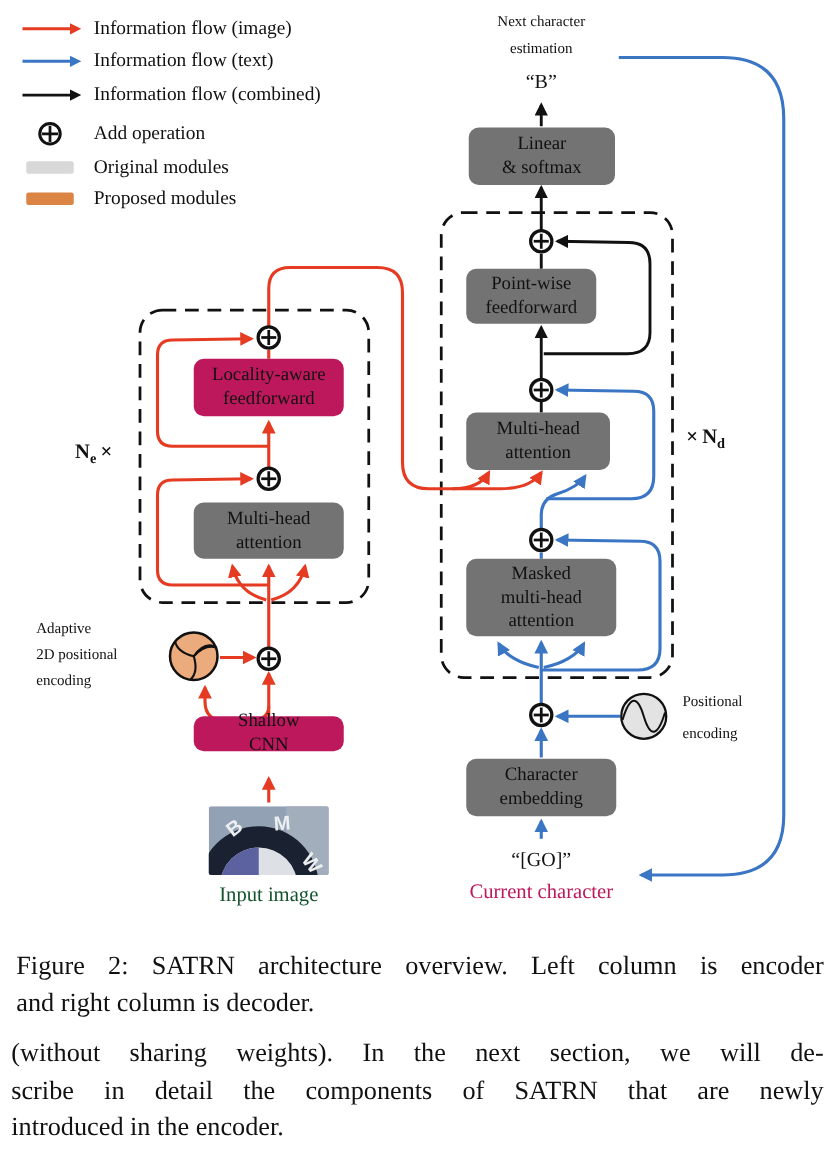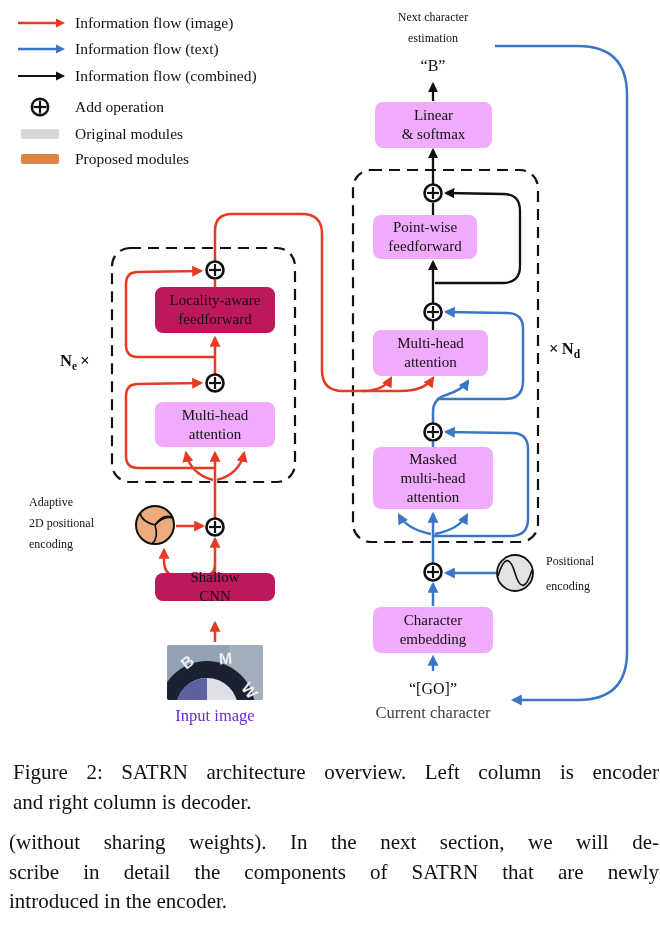--- a/index.html
+++ b/index.html
@@ -12,26 +12,26 @@
   .legend-icon{width:52px;display:flex;align-items:center;justify-content:center;flex:0 0 52px;}
   .legend-label{margin-left:9px;font-size:15.5px;white-space:nowrap;}
   .swatch{width:38px;height:10px;border-radius:2px;}
   .swatch.gray{background:#d8d8d8;}
   .swatch.orange{background:#dc8444;}
   
   .block{position:absolute;border-radius:8px;display:flex;flex-direction:column;
          align-items:center;justify-content:center;text-align:center;
          font-size:15px;line-height:19px;}
   .block span{display:block;}
-  .gray-mod{background:#f0abfc;}
+  .gray-mod{background:#737373;}
   .orange-mod{background:#be185d;}
   .lbl{position:absolute;font-size:12px;line-height:21px;}
   .center-lbl{text-align:center;transform:translateX(-50%);white-space:nowrap;}
-  .red-text{color:#6d28d9;}
-  .blue-text{color:#404040;text-align:center;}
+  .red-text{color:#14532d;}
+  .blue-text{color:#be185d;text-align:center;}
   .math{font-weight:bold;font-size:16.5px;white-space:nowrap;}
   .math sub{font-size:11.5px;}
   
   .cap-line{position:absolute;left:13px;width:646px;font-size:21px;white-space:nowrap;}
   .jline{text-align:justify;text-align-last:justify;white-space:normal;}
 </style>
 </head>
 <body>
 
 <div id="page">

